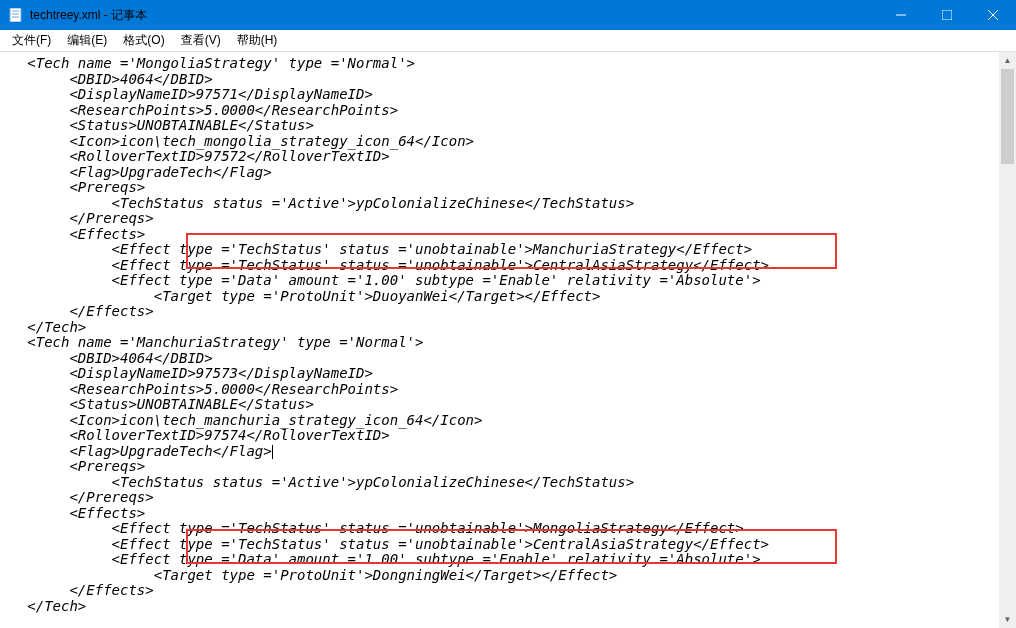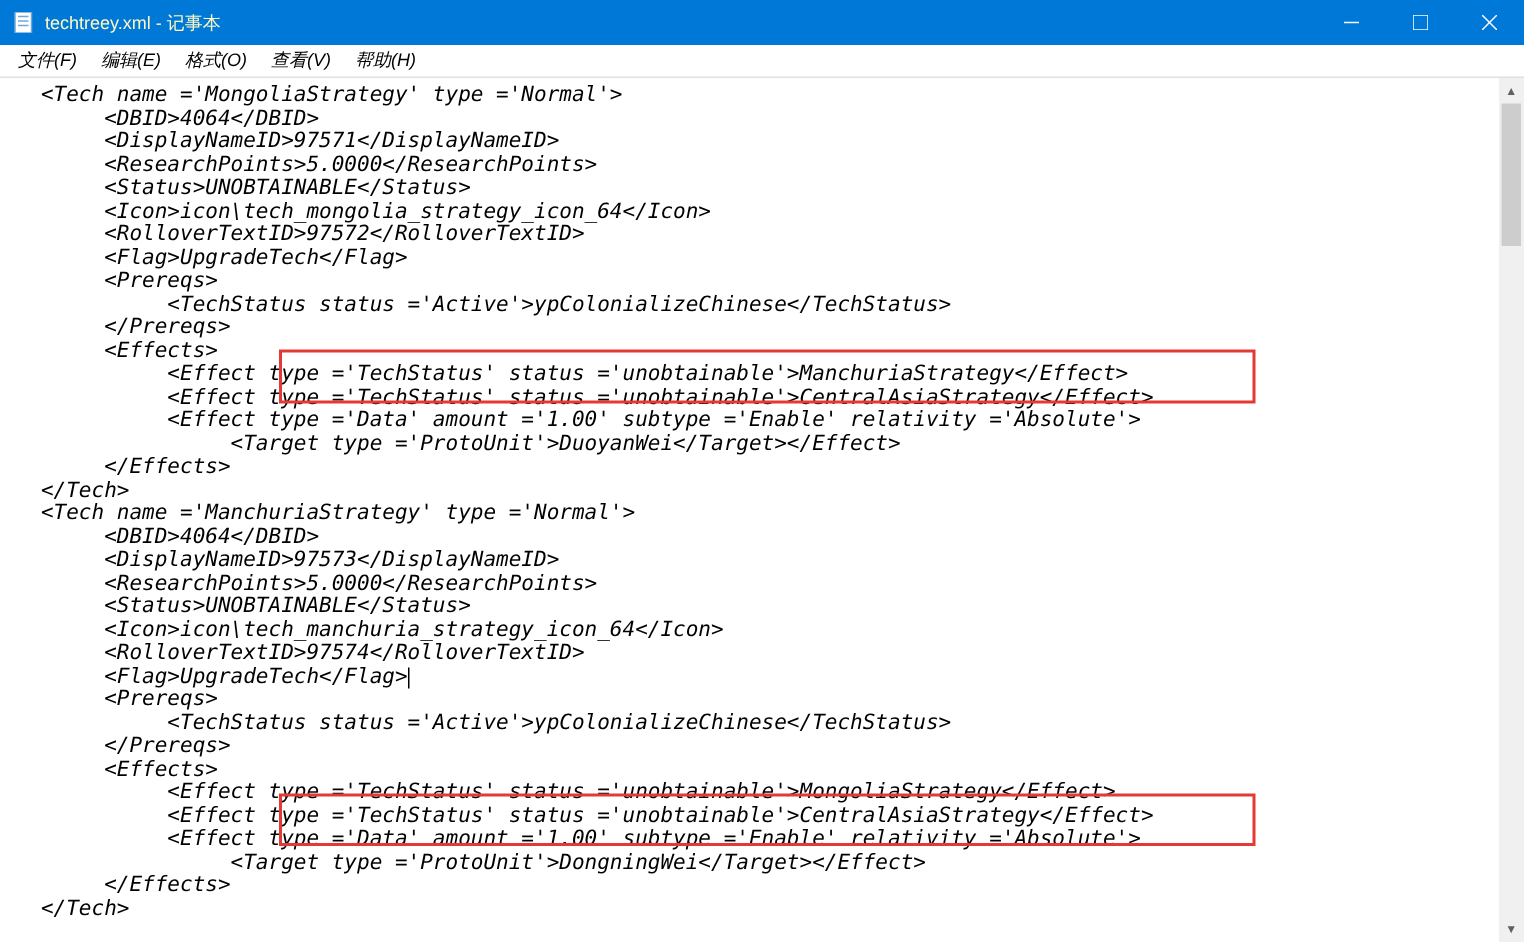--- a/index.html
+++ b/index.html
@@ -1,23 +1,23 @@
 <!DOCTYPE html>
 <html><head>
 <meta charset="utf-8">
 <style>
 * { margin: 0; padding: 0; box-sizing: border-box; }
 body { font-family: "SimSun", "Microsoft YaHei", sans-serif; font-size: 12px; background: #fff; width: 1016px; height: 628px; overflow: hidden; }
-.titlebar { background: #0078d7; color: #fef9c3; height: 30px; display: flex; align-items: center; padding: 0 0 0 8px; }
+.titlebar { background: #0078d7; color: #000000; height: 30px; display: flex; align-items: center; padding: 0 0 0 8px; }
 .titlebar .icon { width: 16px; height: 16px; margin-right: 6px; display: flex; align-items: center; justify-content: center; }
 .titlebar .title { flex: 1; font-size: 12px; }
 .titlebar .winbtns { display: flex; }
 .titlebar .winbtn { width: 46px; height: 30px; display: flex; align-items: center; justify-content: center; }
 .menubar { background: #fff; border-bottom: 1px solid #e0e0e0; height: 22px; display: flex; align-items: center; padding: 0 4px; }
-.menubar .menuitem { padding: 2px 8px; font-size: 12px; font-style: italic; }
+.menubar .menuitem { padding: 2px 8px; font-size: 12px; }
 .editor { background: #fff; padding: 4px 2px; font-family: "NSimSun", "SimSun", Consolas, monospace; font-size: 14px; line-height: 15.5px; white-space: pre; overflow: auto; height: calc(628px - 30px - 22px); position: relative; font-style: italic; }
 .redbox1 { position: absolute; border: 2px solid #e53935; left: 186px; top: 181px; width: 651px; height: 36px; pointer-events: none; }
 .redbox2 { position: absolute; border: 2px solid #e53935; left: 186px; top: 477px; width: 651px; height: 35px; pointer-events: none; }
 .cursor { display: inline-block; width: 1px; height: 14px; background: #000; vertical-align: text-bottom; }
 .scrollbar-v { position: absolute; right: 0; top: 52px; width: 17px; height: calc(628px - 52px); background: #f0f0f0; }
 .scrollbar-v .thumb { position: absolute; left: 2px; width: 13px; top: 17px; height: 95px; background: #cdcdcd; }
 .scrollbar-v .arrow { position: absolute; left: 0; width: 17px; height: 17px; display: flex; align-items: center; justify-content: center; color: #606060; font-size: 8px; }
 .scrollbar-v .arrow.up { top: 0; }
 .scrollbar-v .arrow.down { bottom: 0; }
 </style>

